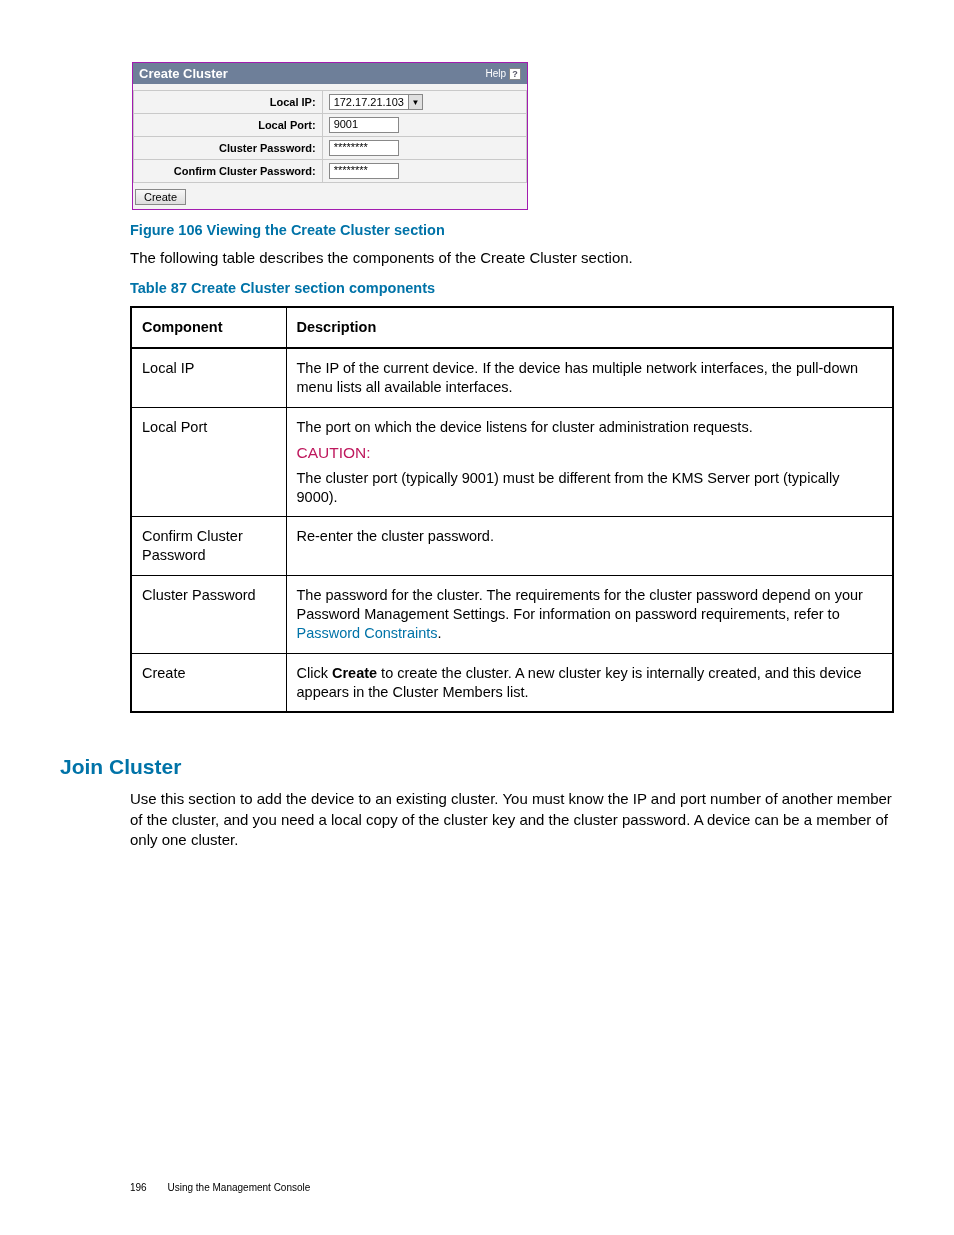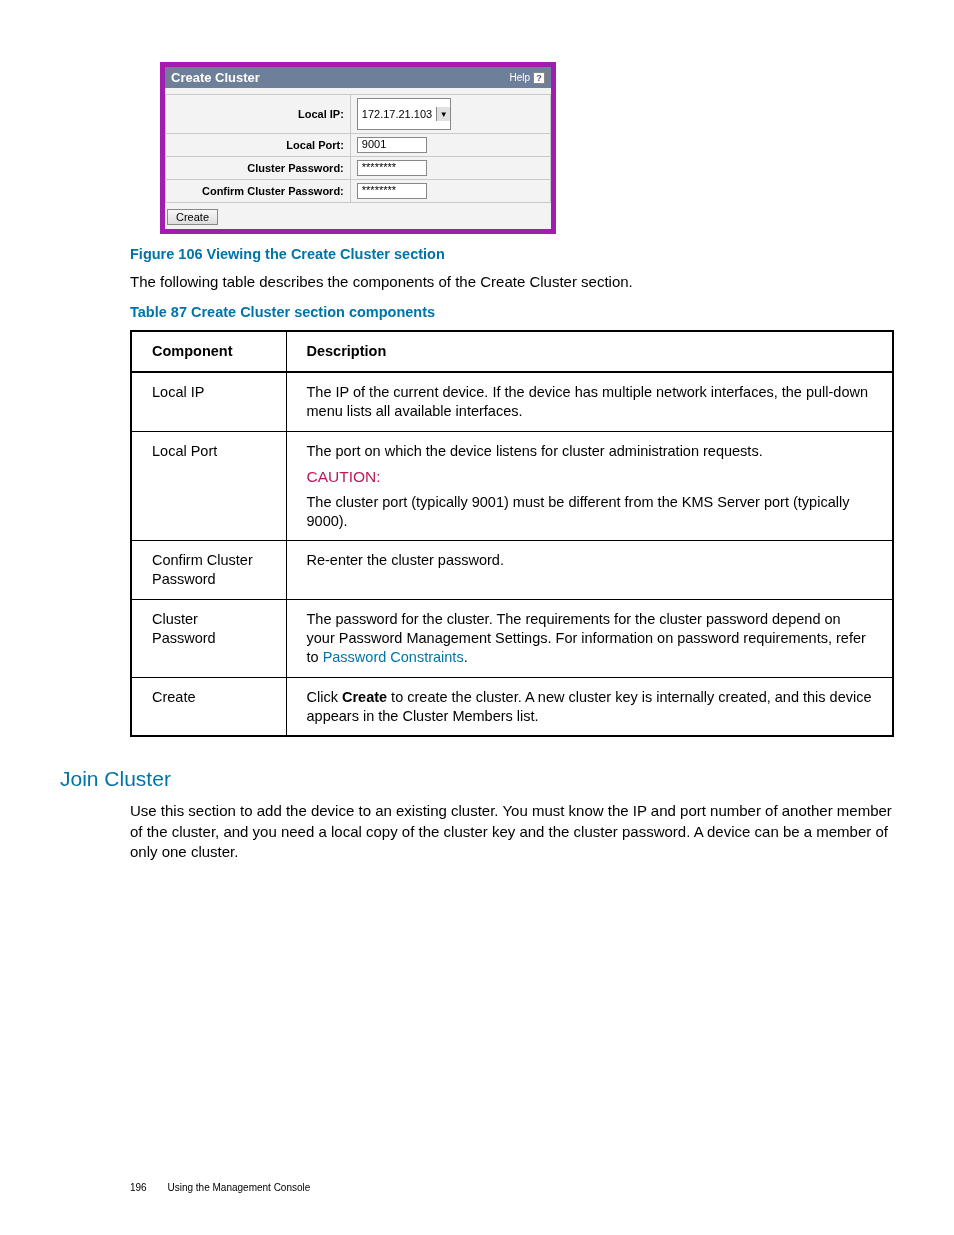--- a/index.html
+++ b/index.html
@@ -6,23 +6,23 @@
     body {
       width: 954px;
       height: 1235px;
       background: #fff;
       font-family: Arial, Helvetica, sans-serif;
       color: #000;
       position: relative;
       padding: 62px 60px 40px 60px;
     }
     .screenshot-area {
-      margin-left: 100px;
+      margin-left: 72px;
       width: 396px;
-      border: 5px solid #a21caf;
+      border: 1px solid #a21caf;
       background: #f3f3f3;
     }
     .panel-header {
       background: #6e7f99;
       color: #fff;
       font-weight: bold;
       font-size: 13px;
       padding: 3px 6px;
       display: flex;
       justify-content: space-between;
@@ -67,21 +67,21 @@
     }
     .form-table td.field {
       background: #f3f3f3;
     }
     .sel-box {
       display: inline-flex;
       align-items: center;
       border: 1px solid #888;
       background: #fff;
       font-size: 11px;
-      height: 32px;
+      height: 16px;
     }
     .sel-box span { padding: 0 4px; }
     .sel-arrow {
       width: 14px;
       height: 14px;
       background: #e0e0e0;
       border-left: 1px solid #888;
       display: flex;
       align-items: center;
       justify-content: center;
@@ -118,40 +118,40 @@
     }
     .components-table {
       margin-left: 70px;
       margin-top: 10px;
       border-collapse: collapse;
       width: 764px;
       border: 2px solid #000;
     }
     .components-table th, .components-table td {
       border: 1px solid #000;
-      padding: 10px 20px;
+      padding: 10px 10px;
       text-align: left;
       vertical-align: top;
       font-size: 14.5px;
       line-height: 1.3;
     }
     .components-table th {
       font-weight: bold;
       border-bottom: 2px solid #000;
     }
     .components-table th:first-child, .components-table td:first-child {
       width: 155px;
     }
     .caution-label { color: #be185d; font-size: 15.5px; }
     .link-text { color: #0073a8; }
     .section-heading {
       color: #0073a8;
       font-size: 21px;
-      font-weight: normal;
-      margin-top: 30px;
+      font-weight: bold;
+      margin-top: 42px;
       margin-left: 0;
     }
     .body-text-full {
       font-size: 15px;
       margin-left: 70px;
       margin-top: 10px;
       line-height: 1.35;
       width: 770px;
     }
     .footer {

